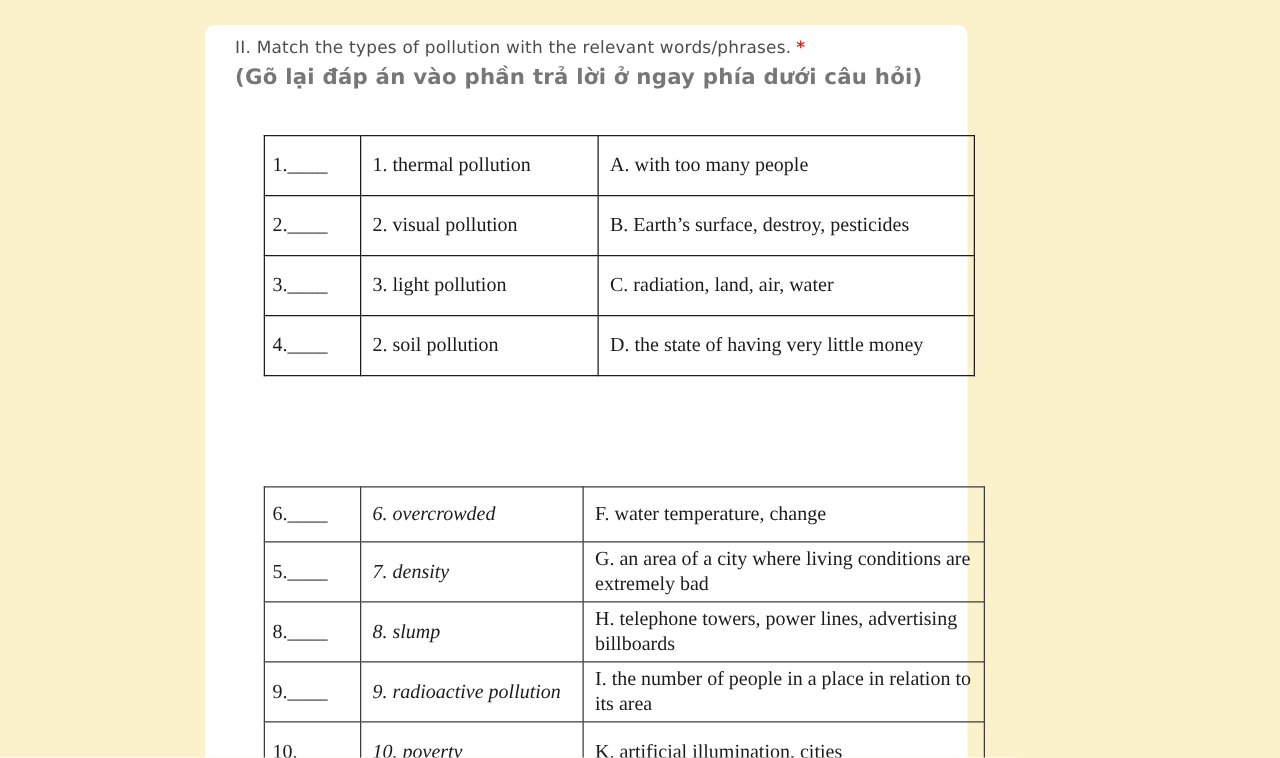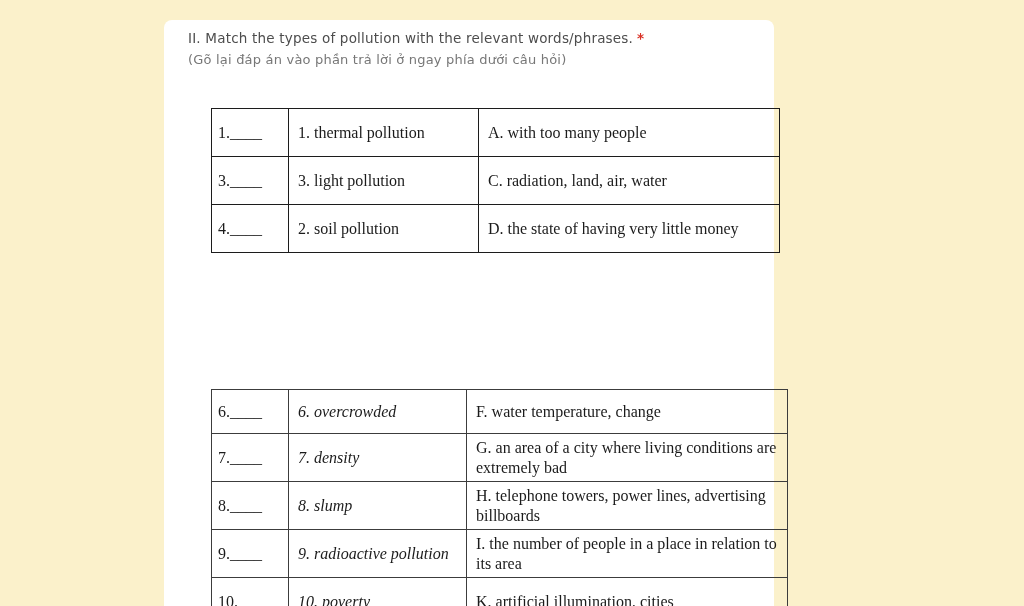--- a/index.html
+++ b/index.html
@@ -33,23 +33,24 @@
     color: #4d4d4d;
     letter-spacing: 0.2px;
   }
   .required {
     color: #D93025;
     margin-left: 4px;
     font-weight: bold;
   }
   .q-subtitle {
     margin-top: 5px;
-    font-size: 13px;
+    font-size: 17px;
     color: #777777;
     letter-spacing: 0.2px;
+    font-weight: bold;
   }
   table {
     border-collapse: collapse;
     font-family: "Liberation Serif", serif;
     font-size: 16px;
     color: #1b1b1b;
     table-layout: fixed;
   }
   .t1 {
     position: absolute;
@@ -106,41 +107,46 @@
   </div>
 
   <table class="t1">
     <tbody>
     <tr>
       <td class="c1 col-answer">1.____</td>
       <td class="c2">1. thermal pollution</td>
       <td class="c3">A. with too many people</td>
     </tr>
     <tr>
+      <td class="c1 col-answer">2.____</td>
+      <td class="c2">2. visual pollution</td>
+      <td class="c3">B. Earth’s surface, destroy, pesticides</td>
+    </tr>
+    <tr>
       <td class="c1 col-answer">3.____</td>
       <td class="c2">3. light pollution</td>
       <td class="c3">C. radiation, land, air, water</td>
     </tr>
     <tr>
       <td class="c1 col-answer">4.____</td>
       <td class="c2">2. soil pollution</td>
       <td class="c3">D. the state of having very little money</td>
     </tr>
   </tbody>
     </table>
 
   <table class="t2">
     <tbody>
         <tr class="r-first">
       <td class="c1 col-answer">6.____</td>
       <td class="c2">6. overcrowded</td>
       <td class="c3">F. water temperature, change</td>
     </tr>
     <tr>
-      <td class="c1 col-answer">7.____</td>
+      <td class="c1 col-answer">5.____</td>
       <td class="c2">7. density</td>
       <td class="c3">G. an area of a city where living conditions are extremely bad</td>
     </tr>
     <tr>
       <td class="c1 col-answer">8.____</td>
       <td class="c2">8. slump</td>
       <td class="c3">H. telephone towers, power lines, advertising billboards</td>
     </tr>
     <tr>
       <td class="c1 col-answer">9.____</td>

